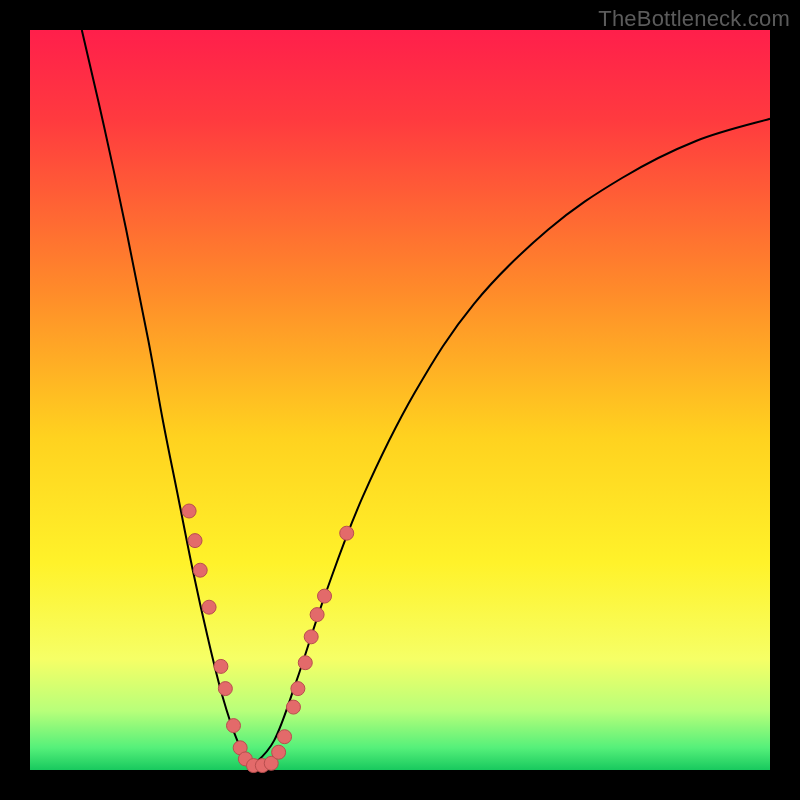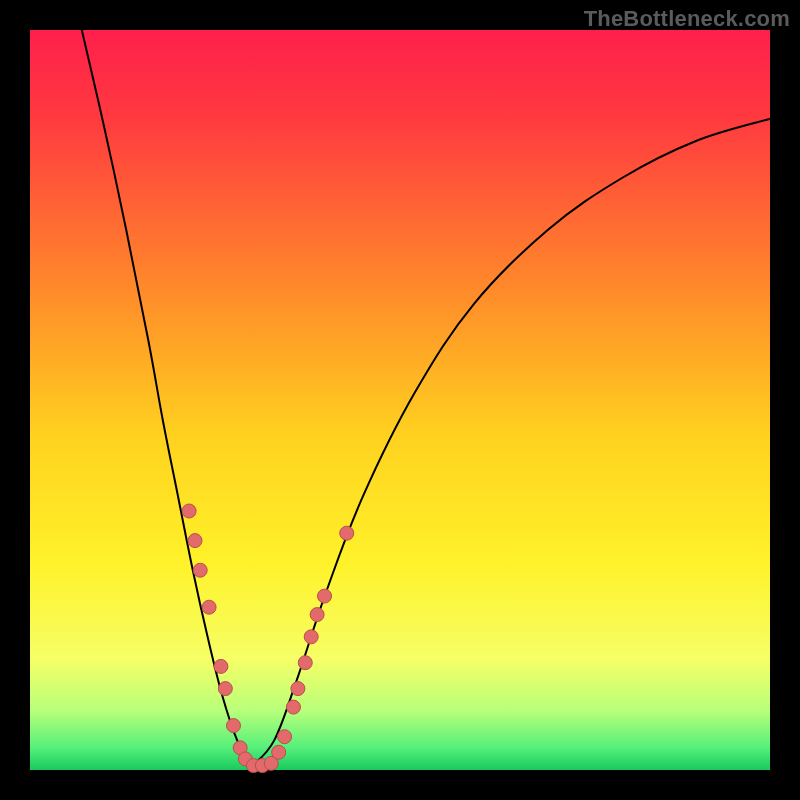--- a/index.html
+++ b/index.html
@@ -26,21 +26,21 @@
     width: 740px;
     height: 740px;
     
   }
   .watermark {
     position: absolute;
     top: 6px;
     right: 10px;
     color: #5b5b5b;
     font-size: 22px;
-    font-weight: 700;
+    font-weight: 400;
     letter-spacing: 0.2px;
   }
   svg.curve {
     position: absolute;
     left: 30px;
     top: 30px;
     width: 740px;
     height: 740px;
     overflow: visible;
   }

